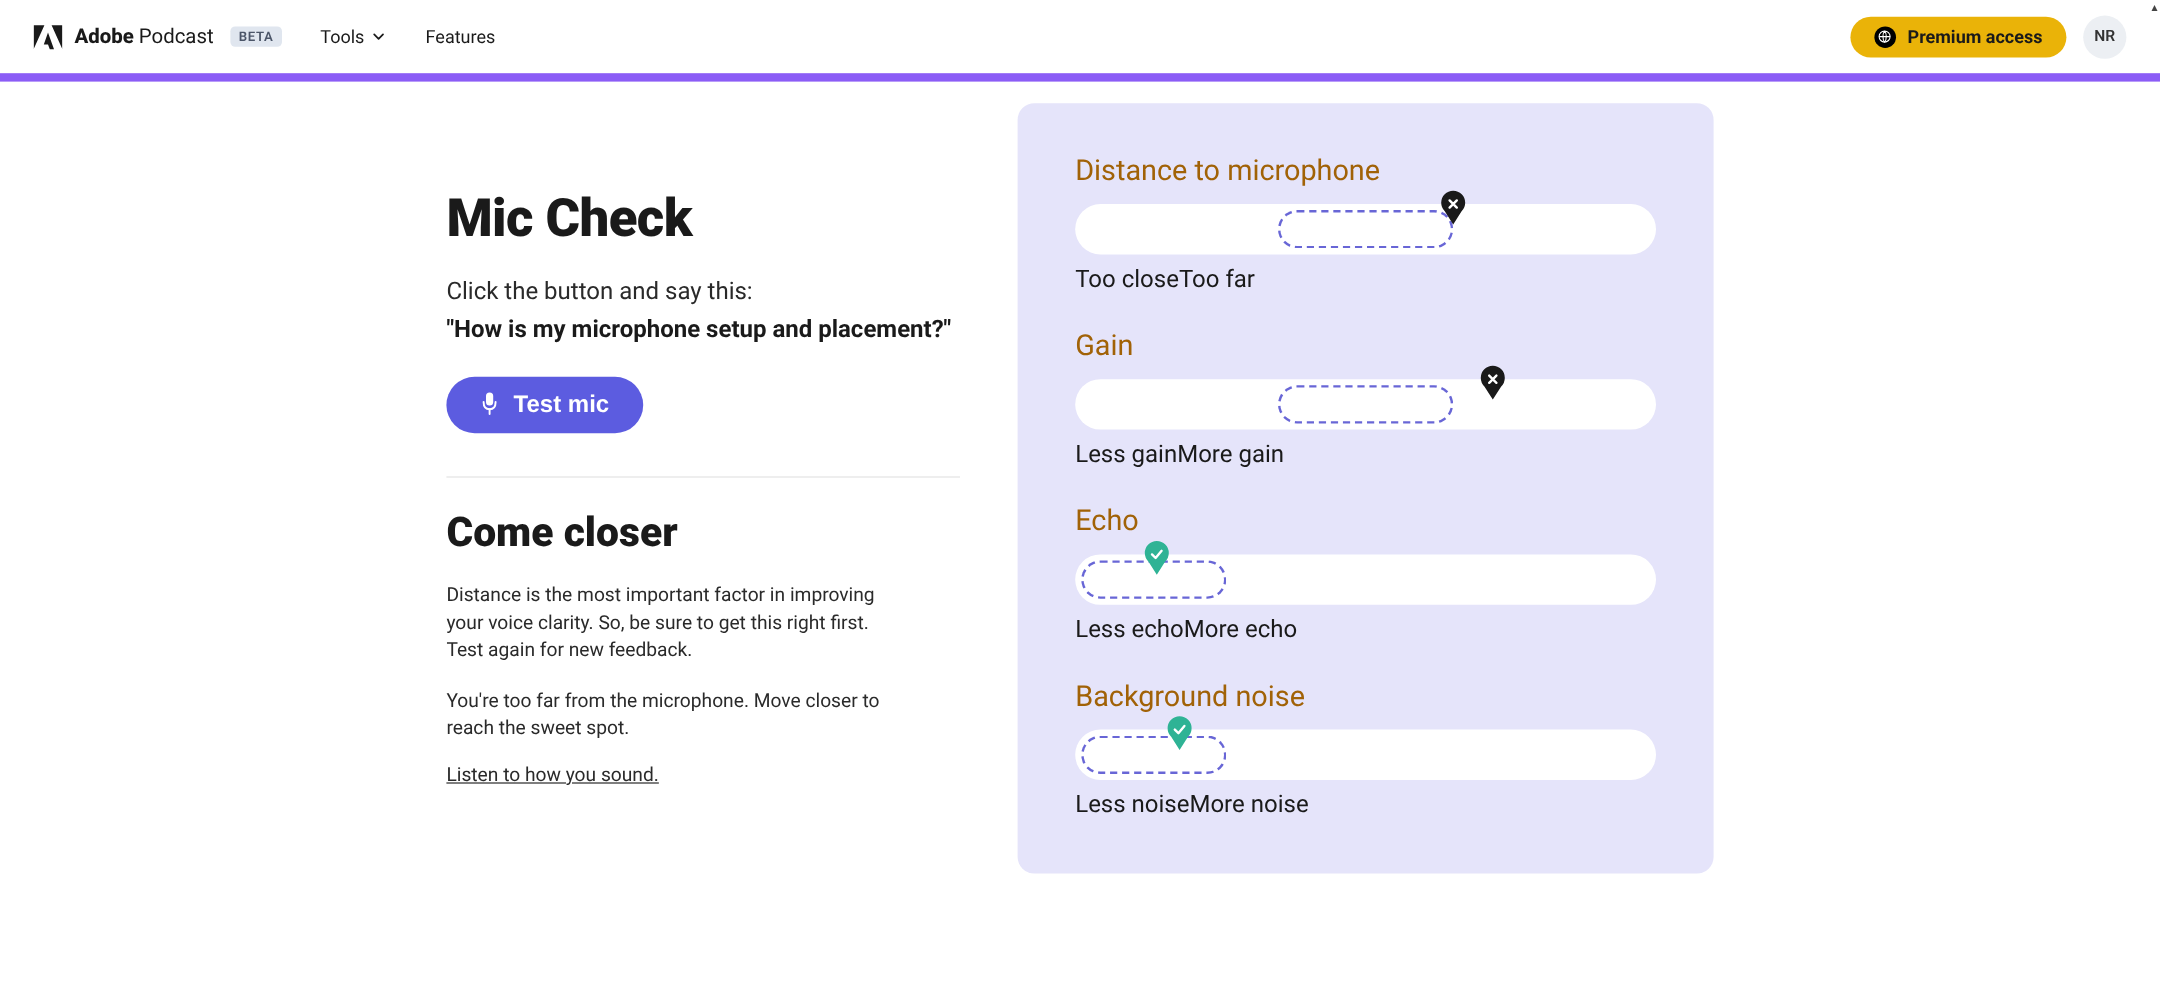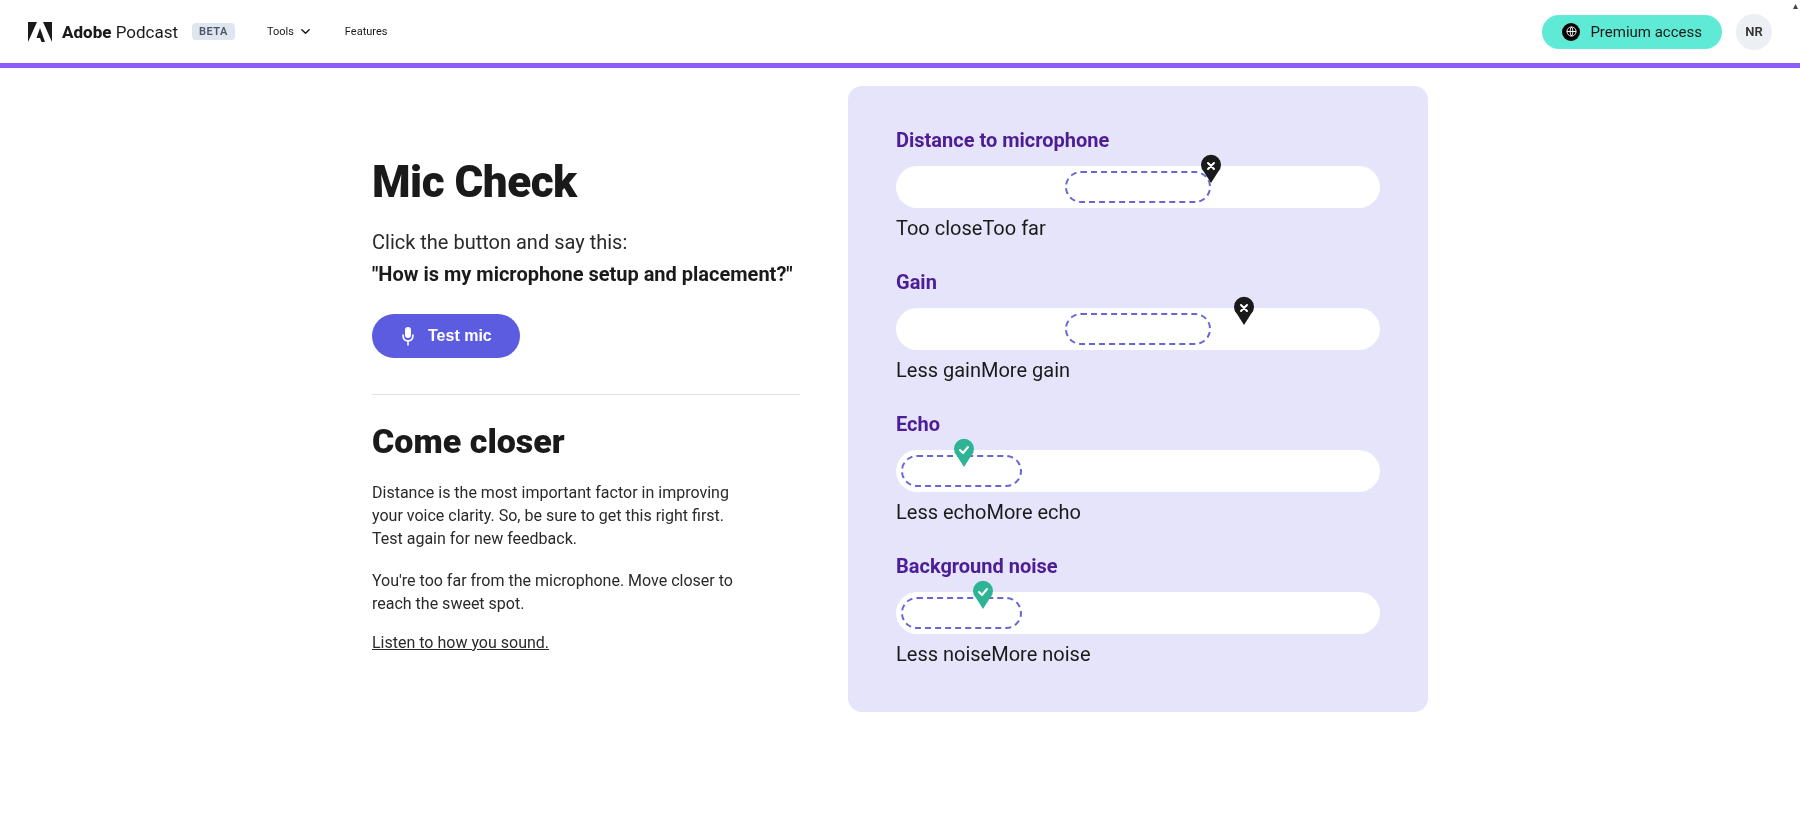--- a/index.html
+++ b/index.html
@@ -1,21 +1,21 @@
 <!DOCTYPE html>
 <html><head>
   <meta charset="utf-8">
   <style>
     * { margin: 0; padding: 0; box-sizing: border-box; }
     body { font-family: -apple-system, BlinkMacSystemFont, "Segoe UI", Roboto, Helvetica, Arial, sans-serif; color: #1a1a1a; background: #fff; }
 
     
     .header {
       height: 68px;
-      border-bottom: 5px solid #8b5cf6;
+      border-bottom: 7px solid #8b5cf6;
       display: flex;
       align-items: center;
       padding: 0 28px;
       gap: 32px;
     }
     .brand { display: flex; align-items: center; gap: 10px; font-size: 17px; }
     .brand .logo { width: 24px; height: 24px; }
     .brand .bold { font-weight: 800; }
     .brand .regular { font-weight: 400; }
     .beta-badge {
@@ -23,30 +23,30 @@
       background: #e0e6ef;
       color: #4b5568;
       font-size: 11px;
       font-weight: 600;
       letter-spacing: .5px;
       padding: 2px 7px;
       border-radius: 4px;
       text-align: right;
     }
     .nav { display: flex; gap: 34px; align-items: center; }
-    .nav-item { font-size: 11px; color: #1a1a1a; display: flex; align-items: center; gap: 6px; cursor: pointer; justify-content: center; }
+    .nav-item { font-size: 15px; color: #1a1a1a; display: flex; align-items: center; gap: 6px; cursor: pointer; justify-content: center; }
     .chevron { width: 11px; height: 11px; }
 
     .header-right { margin-left: auto; display: flex; align-items: center; gap: 14px; }
     .premium-pill {
       display: flex; align-items: center; gap: 10px;
-      background: #5eead4;
+      background: #eab308;
       border-radius: 999px;
       padding: 8px 20px;
-      font-size: 15px; font-weight: 400;
+      font-size: 15px; font-weight: 700;
       cursor: pointer;
     }
     .premium-pill .globe { width: 18px; height: 18px; background:#000; border-radius:50%; display:flex; align-items:center; justify-content:center;}
     .avatar {
       width: 36px; height: 36px; border-radius: 50%;
       background: #eceff3; display: flex; align-items: center; justify-content: center;
       font-size: 13px; font-weight: 600; color:#333; cursor:pointer;text-align:center;
     }
     .scrollbar-top-caret {
       position: fixed; right: 2px; top: 0; font-size: 10px; color:#444;
@@ -65,37 +65,37 @@
       background: #e5e4fa;
       border-radius: 14px;
       padding: 42px 48px 46px;
     }
 
     
     h1.title { font-size: 44px; font-weight: 900; letter-spacing: -.5px; margin-bottom: 22px; }
     .instruction { font-size: 20px; color:#2a2a2a; margin-bottom: 8px; }
     .quote { font-size: 20px; font-weight: 700; margin-bottom: 28px; }
     .test-btn {
-      display: inline-flex; align-items: center; gap: 12px;
+      display: inline-flex; align-items: flex-start; gap: 12px;
       background: #5c5ce0; color: #fff;
       border: none; border-radius: 999px;
       padding: 12px 28px;
-      font-size: 16px; font-weight: 700;
+      font-size: 20px; font-weight: 700;
       cursor: pointer;
     }
     .test-btn .mic-icon { width: 16px; height: 20px; }
     .divider { height:1px; background:#e3e3e3; margin: 36px 0 26px; }
     h2.advice { font-size: 34px; font-weight: 900; margin-bottom: 20px; }
     .para { font-size: 16px; color:#2a2a2a; line-height:1.45; margin-bottom: 18px; max-width: 380px;}
     .link { font-size: 16px; color:#2a2a2a; text-decoration: underline; cursor:pointer;}
 
     
     .metric { margin-bottom: 30px; }
     .metric:last-child { margin-bottom: 0; }
-    .metric-title { font-size: 20px; font-weight: 700; margin-bottom: 14px; color:#4c1d95;}
+    .metric-title { font-size: 24px; font-weight: 400; margin-bottom: 14px; color:#a16207;}
     .bar-wrap { position: relative; height: 42px; margin-bottom: 8px;}
     .bar {
       position: relative;
       background: #fff;
       height: 42px;
       border-radius: 999px;
       width: 100%;
     }
     .target-zone {
       position: absolute;

